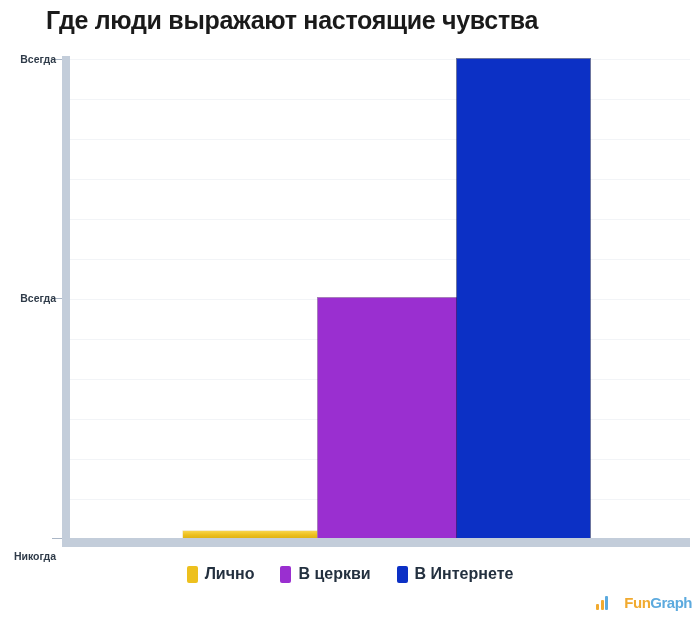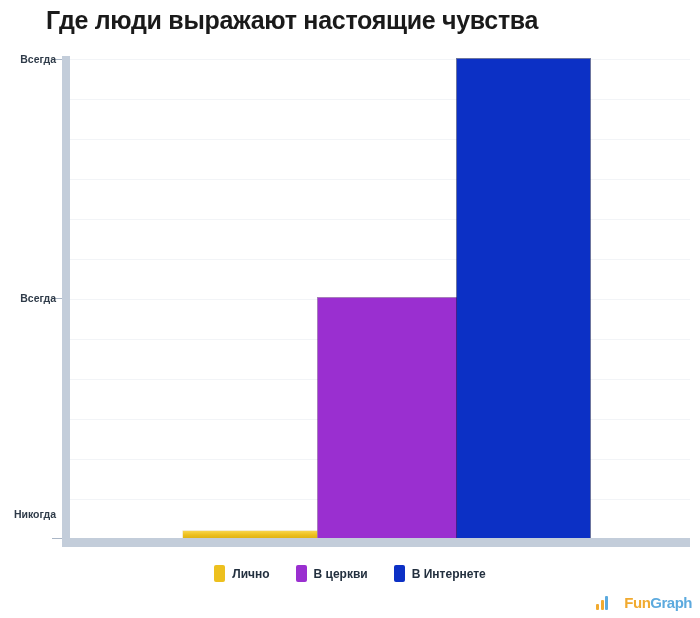--- a/index.html
+++ b/index.html
@@ -134,21 +134,21 @@
     align-items: center;
     gap: 7px;
   }
   .legend-swatch {
     width: 11px;
     height: 17px;
     border-radius: 2px;
     display: inline-block;
   }
   .legend-label {
-    font-size: 12px;
+    font-size: 16px;
     font-weight: 700;
     color: #23303f;
     white-space: nowrap;
   }
 
   
   .watermark {
     position: absolute;
     right: 8px;
     bottom: 8px;
@@ -211,21 +211,21 @@
   <div class="y-axis-bar"></div>
   <div class="x-axis-bar"></div>
 
   <div class="y-tick-mark" style="left:52px; top:9px;"></div>
   <div class="y-tick-mark" style="left:52px; top:248px;"></div>
   <div class="y-tick-mark" style="left:52px; top:488px;"></div>
 
   <div class="y-label-wrap">
     <div class="y-label" style="top:3px;">Всегда</div>
     <div class="y-label" style="top:242px;">Всегда</div>
-    <div class="y-label" style="top:458px;margin-left:34px;">Никогда</div>
+    <div class="y-label" style="top:500px;margin-left:34px;">Никогда</div>
   </div>
 </div>
 
 <div class="legend">
 
   <div class="legend-item">
     <span class="legend-swatch" style="background:#edc01e"></span>
     <span class="legend-label">Лично</span>
   </div>
 

